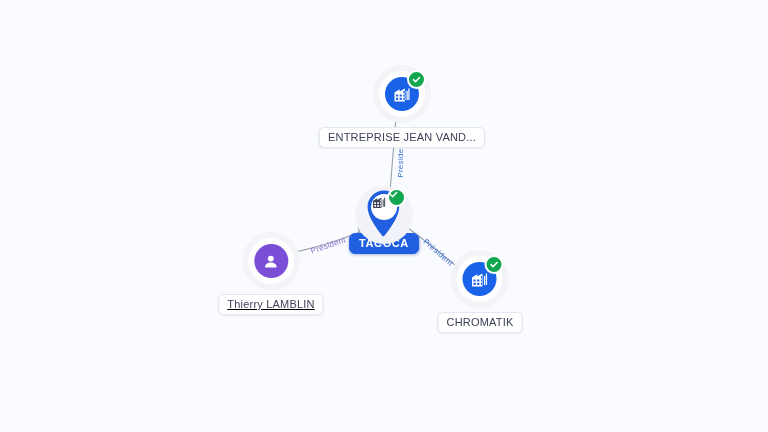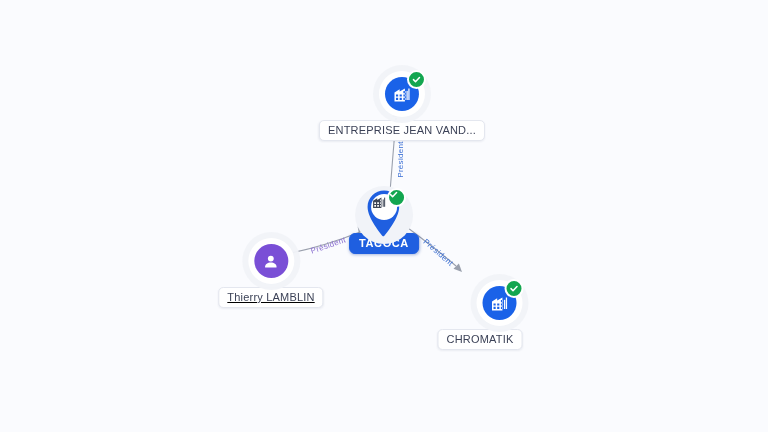--- a/index.html
+++ b/index.html
@@ -69,21 +69,21 @@
   .pin-badge{
     position:absolute;top:1px;right:0px;
     width:15px;height:15px;border-radius:50%;
     background:#13a650;border:2px solid #ffffff;
     display:flex;align-items:center;justify-content:center;
     z-index:3;
   }
 
   
   .node-label{
-    margin-top:3px;
+    margin-top:10px;
     background:#ffffff;
     border:1px solid #e4e7ef;
     border-radius:5px;
     padding:3px 8px;
     font-size:11px;
     line-height:13px;
     color:#3c4257;
     white-space:nowrap;
     box-shadow:0 1px 2px rgba(30,40,80,.07);
     letter-spacing:.2px;
@@ -179,21 +179,21 @@
       <div class="node-disc disc-person">
         <svg width="19" height="19" viewBox="0 0 24 24" aria-hidden="true">
           <circle cx="12" cy="8.3" r="3.7" fill="#ffffff"></circle>
           <path d="M12 13.2c-4.1 0-7.2 2.4-7.2 5.2v1.3h14.4v-1.3c0-2.8-3.1-5.2-7.2-5.2z" fill="#ffffff"></path>
         </svg>
       </div>
     </div>
     <div class="node-label">Thierry LAMBLIN</div>
   </div>
 
-  <div class="node" style="left:480px;top:280px;align-items:flex-end;">
+  <div class="node" style="left:480px;top:256px;">
     <div class="node-halo">
       <div class="node-disc disc-company">
         <svg width="20" height="20" viewBox="0 0 24 24" aria-hidden="true">
           <path fill="#ffffff" d="M3 21V10.2L9.2 6.3V9l6.3-3.7V21H3zm1.8-1.8h2.6v-2.6H4.8v2.6zm0-4.1h2.6v-2.6H4.8v2.6zm4.4 4.1h2.6v-2.6H9.2v2.6zm0-4.1h2.6v-2.6H9.2v2.6zm4.5 4.1h2.6v-2.6h-2.6v2.6zm0-4.1h2.6v-2.6h-2.6v2.6zm0-4.1h2.6V8.4h-2.6V11z"></path>
           <rect x="17.4" y="8.2" width="1.5" height="11" fill="#ffffff"></rect>
           <rect x="19.6" y="5.4" width="1.5" height="13.8" fill="#ffffff"></rect>
         </svg>
       </div>
       <span class="check-badge">
         <svg width="9" height="9" viewBox="0 0 12 12" aria-hidden="true">

